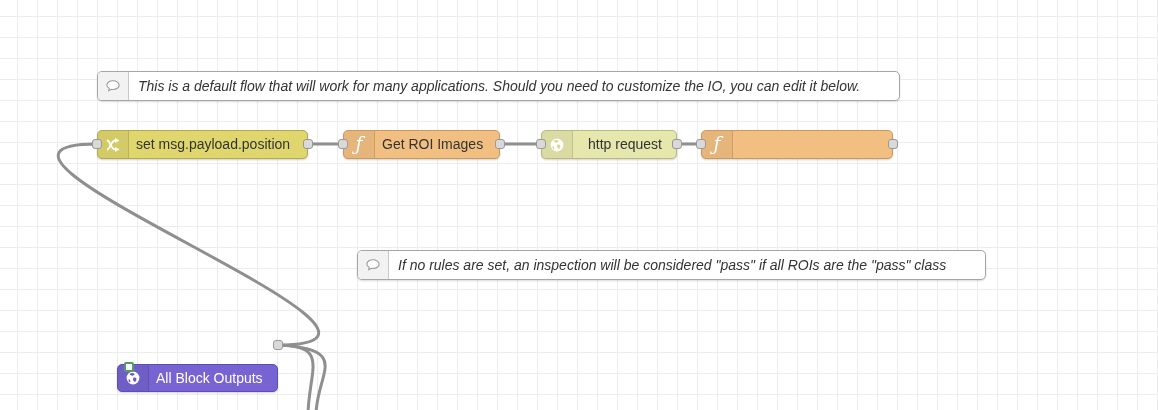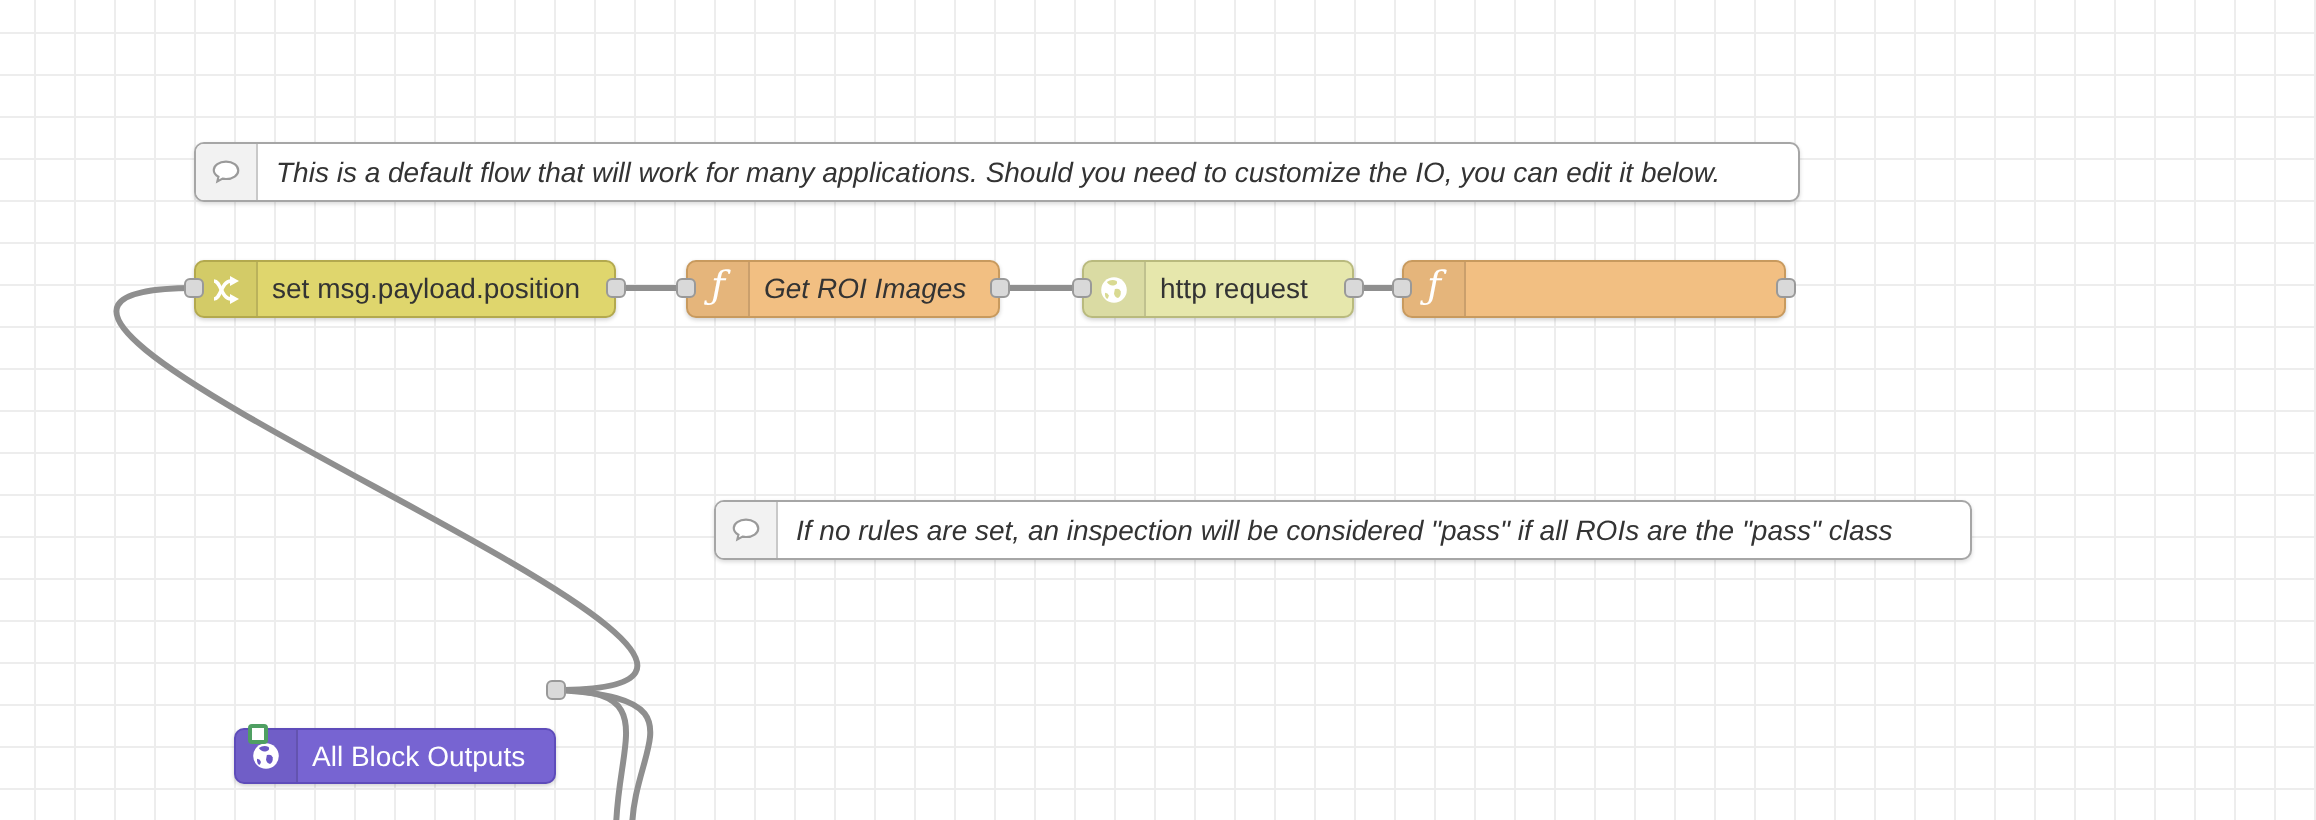--- a/index.html
+++ b/index.html
@@ -27,24 +27,24 @@
     position:absolute;left:0;top:0;bottom:0;width:30px;
     background:rgba(0,0,0,0.05);
     border-right:1px solid rgba(0,0,0,0.12);
     border-radius:4px 0 0 4px;
     display:flex;align-items:center;justify-content:center;
   }
   .node .label{
     position:absolute;left:38px;right:6px;top:0;bottom:0;
     font-size:14px;color:#333;line-height:27px;white-space:nowrap;overflow:hidden;
   }
-  .italic .label{font-style:italic;}
+  .italic .label{}
   .n-change{background:#dfd66d;border-color:#b3a94e;}
   .n-function{background:#f2bf82;border-color:#c89a5e;}
-  .n-http{background:#e6e7ac;border-color:#b9ba7e;}
+  .n-http{background:#e6e7ac;border-color:#b9ba7e;text-align:center;}
   .n-purple{background:#7764d2;border-color:#5e4cba;}
   .n-purple .label{color:#fff;}
   .comment{
     position:absolute;z-index:2;height:30px;
     background:#fff;border:1px solid #a6a6a6;border-radius:5px;
     box-shadow:0 1px 2px rgba(0,0,0,0.15);
     box-sizing:border-box;
   }
   .comment .icon-area{
     position:absolute;left:0;top:0;bottom:0;width:30px;

